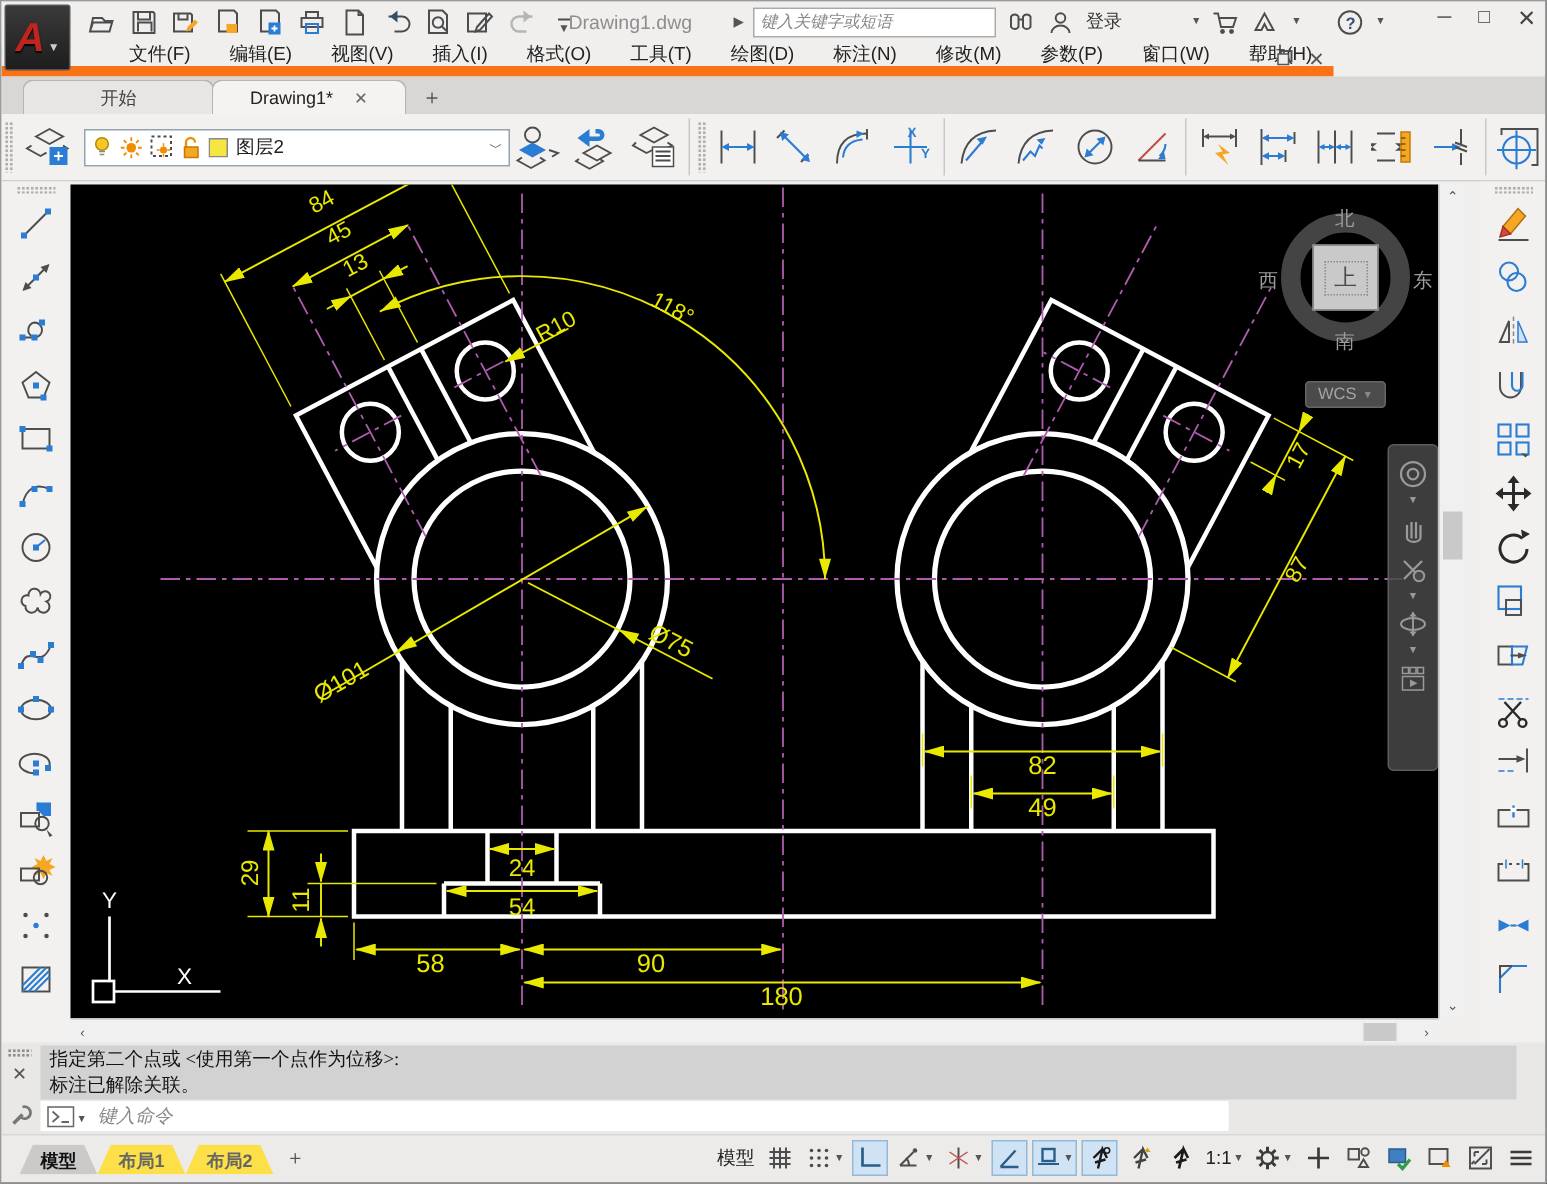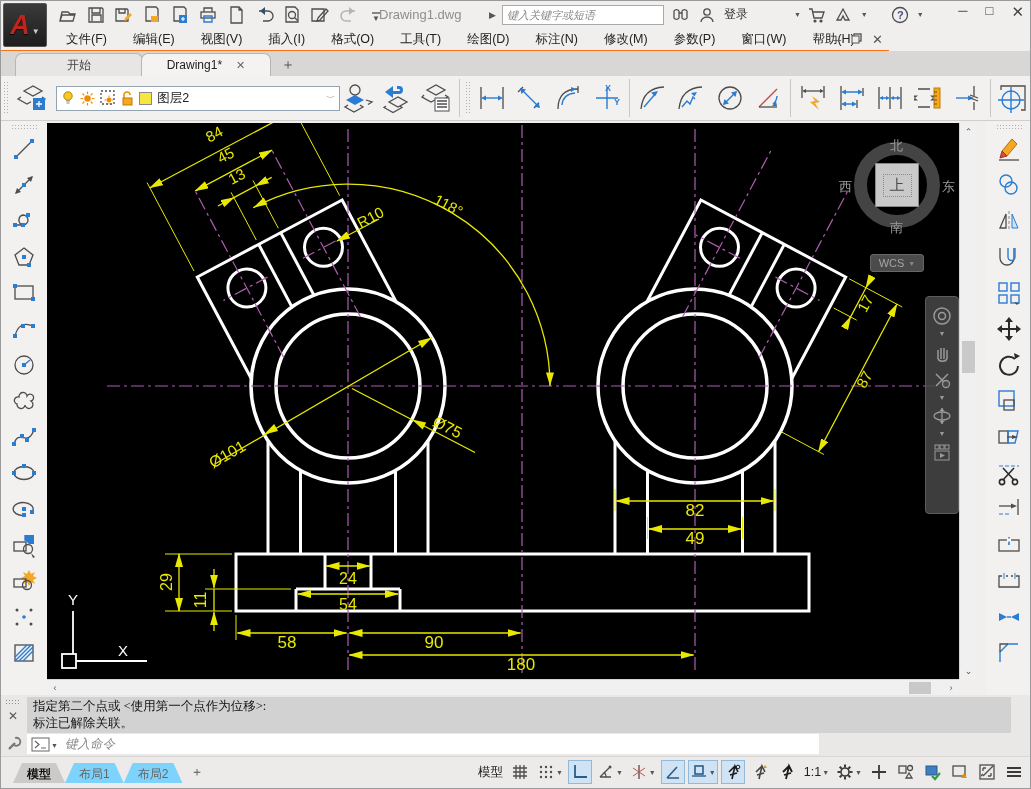--- a/index.html
+++ b/index.html
@@ -15,21 +15,21 @@
   .qico svg{display:block;}
   .tinydd{font-size:7px;color:#555;}
   #doc-title{position:absolute;top:6px;left:378px;color:#8e8e8e;font-size:13px;}
   #tb-right{position:absolute;top:3px;left:488px;display:flex;align-items:center;gap:6px;}
   #searchbox{width:162px;height:20px;border:1px solid #aaa;background:#fff;font-size:11px;padding:0 4px;}
   #searchbox::placeholder{font-style:italic;color:#888;}
   .tbtxt{font-size:12px;color:#333;}
   #win-ctrl{position:absolute;right:8px;top:2px;display:flex;gap:18px;color:#444;font-size:13px;}
   #win-ctrl span{cursor:pointer;}
   
-  #menubar{position:absolute;left:0;top:28px;width:888px;height:22px;display:flex;align-items:center;padding-left:52px;border-bottom:1px solid #f97316;}
+  #menubar{position:absolute;left:0;top:28px;width:888px;height:22px;display:flex;align-items:center;padding-left:72px;border-bottom:7px solid #f97316;}
   .mitem{font-size:12.5px;color:#222;padding:2px 13px;cursor:pointer;}
   #doc-ctrl{position:absolute;right:6px;top:3px;display:flex;gap:10px;color:#555;font-size:11px;align-items:center;}
   
   #tabbar{position:absolute;left:0;top:50px;width:1031px;height:25px;background:#d8d7d5;}
   .ftab{position:absolute;top:2px;height:23px;display:flex;align-items:center;justify-content:center;font-size:12px;color:#444;border:1px solid #b6b5b3;border-bottom:none;border-radius:7px 7px 0 0;cursor:pointer;}
   #tab-start{left:14px;width:128px;background:#e7e6e4;}
   #tab-drawing{left:140px;width:130px;background:#f4f3f2;color:#222;}
   #tab-drawing .x{margin-left:14px;color:#666;font-size:11px;}
   #tab-new{position:absolute;left:280px;top:5px;color:#555;font-size:14px;cursor:pointer;}
   
@@ -73,21 +73,21 @@
   #cmdhist{position:absolute;left:26px;top:2px;width:984px;height:36px;background:#d2d2d2;padding:1px 6px;}
   .histline{font-size:12.5px;color:#141414;line-height:17px;white-space:pre;font-family:Liberation Serif, serif;}
   #cmdinputrow{position:absolute;left:26px;top:39px;width:792px;height:20px;background:#fff;display:flex;align-items:center;}
   #wrench{position:absolute;left:5px;top:40px;}
   #cmdicon{display:flex;align-items:center;gap:2px;margin:0 6px 0 4px;cursor:pointer;}
   #cmdinput{flex:1;border:none;outline:none;font-size:12.5px;color:#333;}
   #cmdinput::placeholder{font-style:italic;color:#8a8a8a;}
   
   #statusbar{position:absolute;left:0;top:755px;width:1031px;height:34px;background:#ecebea;border-top:1px solid #d8d7d6;}
   #laytabs{position:absolute;left:12px;top:4px;display:flex;align-items:flex-end;}
-  .ltab{height:20px;padding:3px 14px 0 14px;font-size:12px;color:#666;clip-path:polygon(9px 0,calc(100% - 9px) 0,100% 100%,0 100%);background:#7dd3fc;cursor:pointer;}
+  .ltab{height:20px;padding:3px 14px 0 14px;font-size:12px;color:#666;clip-path:polygon(9px 0,calc(100% - 9px) 0,100% 100%,0 100%);background:#fde047;cursor:pointer;font-weight:bold;}
   .ltab.active{background:#cbcac9;color:#111;font-weight:bold;}
   #laytab-add{font-size:13px;color:#555;padding:2px 8px;cursor:pointer;}
   #stat-icons{position:absolute;right:6px;top:3px;display:flex;align-items:center;gap:3px;}
   .sico{height:24px;min-width:24px;display:flex;align-items:center;justify-content:center;cursor:pointer;border:1px solid transparent;padding:0 1px;}
   .sico.on{background:#cfe3f5;border-color:#93b9d9;}
   .sico .dd{font-size:7px;color:#555;margin-left:1px;}
   .sitxt{font-size:12.5px;color:#222;}
   
   svg .g{stroke:#4d4d4d;fill:none;stroke-width:1.3;}
   svg .b{stroke:#2b7cd3;fill:none;stroke-width:1.4;}

